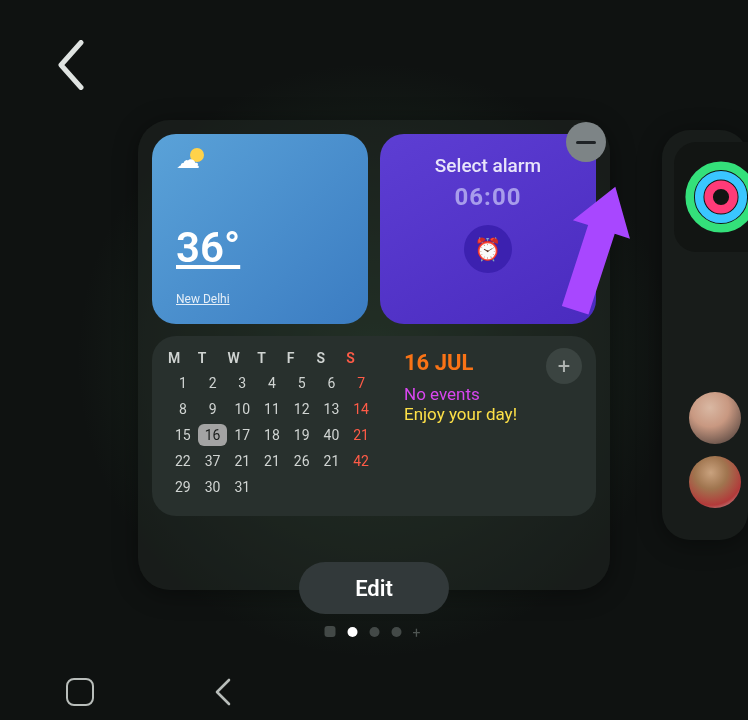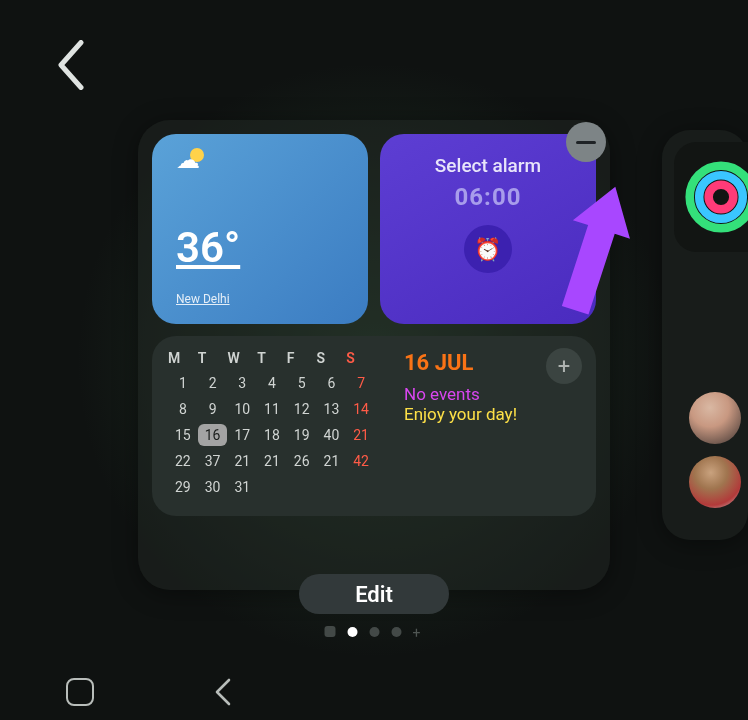--- a/index.html
+++ b/index.html
@@ -36,21 +36,21 @@
     .days span { text-align:center; height:22px; line-height:22px; }
     .days .sun { color:#ff5b47; }
     .days .today { background:#a3a3a3; color:#1a1d1b; border-radius:6px; font-weight:400; }
 
     .cal-info { flex:1; padding-left:28px; position:relative; }
     .cal-info .date { font-size:22px; font-weight:700; color:#f97316; }
     .cal-info .noevt { font-size:17px; margin-top:9px; color:#d946ef; }
     .cal-info .enjoy { font-size:17px; color:#fde047; }
     .btn-plus { position:absolute; right:-2px; top:-2px; width:36px; height:36px; background:#3b4441; border-radius:50%; display:flex; align-items:center; justify-content:center; color:#aeb3b0; font-size:22px; cursor:pointer; }
 
-    .edit-pill { position:absolute; left:50%; bottom:-24px; transform:translateX(-50%); width:150px; height:40px; background:#32393a; border-radius:34px; display:flex; align-items:center; justify-content:center; color:#fff; font-size:22px; font-weight:600; cursor:pointer; }
+    .edit-pill { position:absolute; left:50%; bottom:-24px; transform:translateX(-50%); width:150px; height:52px; background:#32393a; border-radius:34px; display:flex; align-items:center; justify-content:center; color:#fff; font-size:22px; font-weight:600; cursor:pointer; }
 
     .panel-right { position:absolute; left:662px; top:130px; width:86px; height:410px; background:rgba(35,42,38,.45); border-radius:28px; padding:12px 0 0 12px; box-shadow:0 4px 24px rgba(0,0,0,.4); }
     .rings { width:74px; height:110px; background:#121513; border-radius:22px 0 0 22px; display:flex; align-items:center; justify-content:center; }
     .rings svg { transform:translateX(10px); }
     .avatars { margin-top:140px; display:flex; flex-direction:column; gap:12px; align-items:center; padding-left:8px; }
     .avt { width:52px; height:52px; border-radius:50%; }
     .avt1 { background:radial-gradient(circle at 40% 30%,#d9b8a3 0%,#c89881 40%,#3b3230 100%); }
     .avt2 { background:radial-gradient(circle at 42% 32%,#c9a27e 0%,#a0754f 35%,#b23a3a 70%,#d5d9dc 100%); }
 
     .arrow-annot { position:absolute; left:555px; top:175px; width:90px; height:150px; z-index:5; pointer-events:none; }

